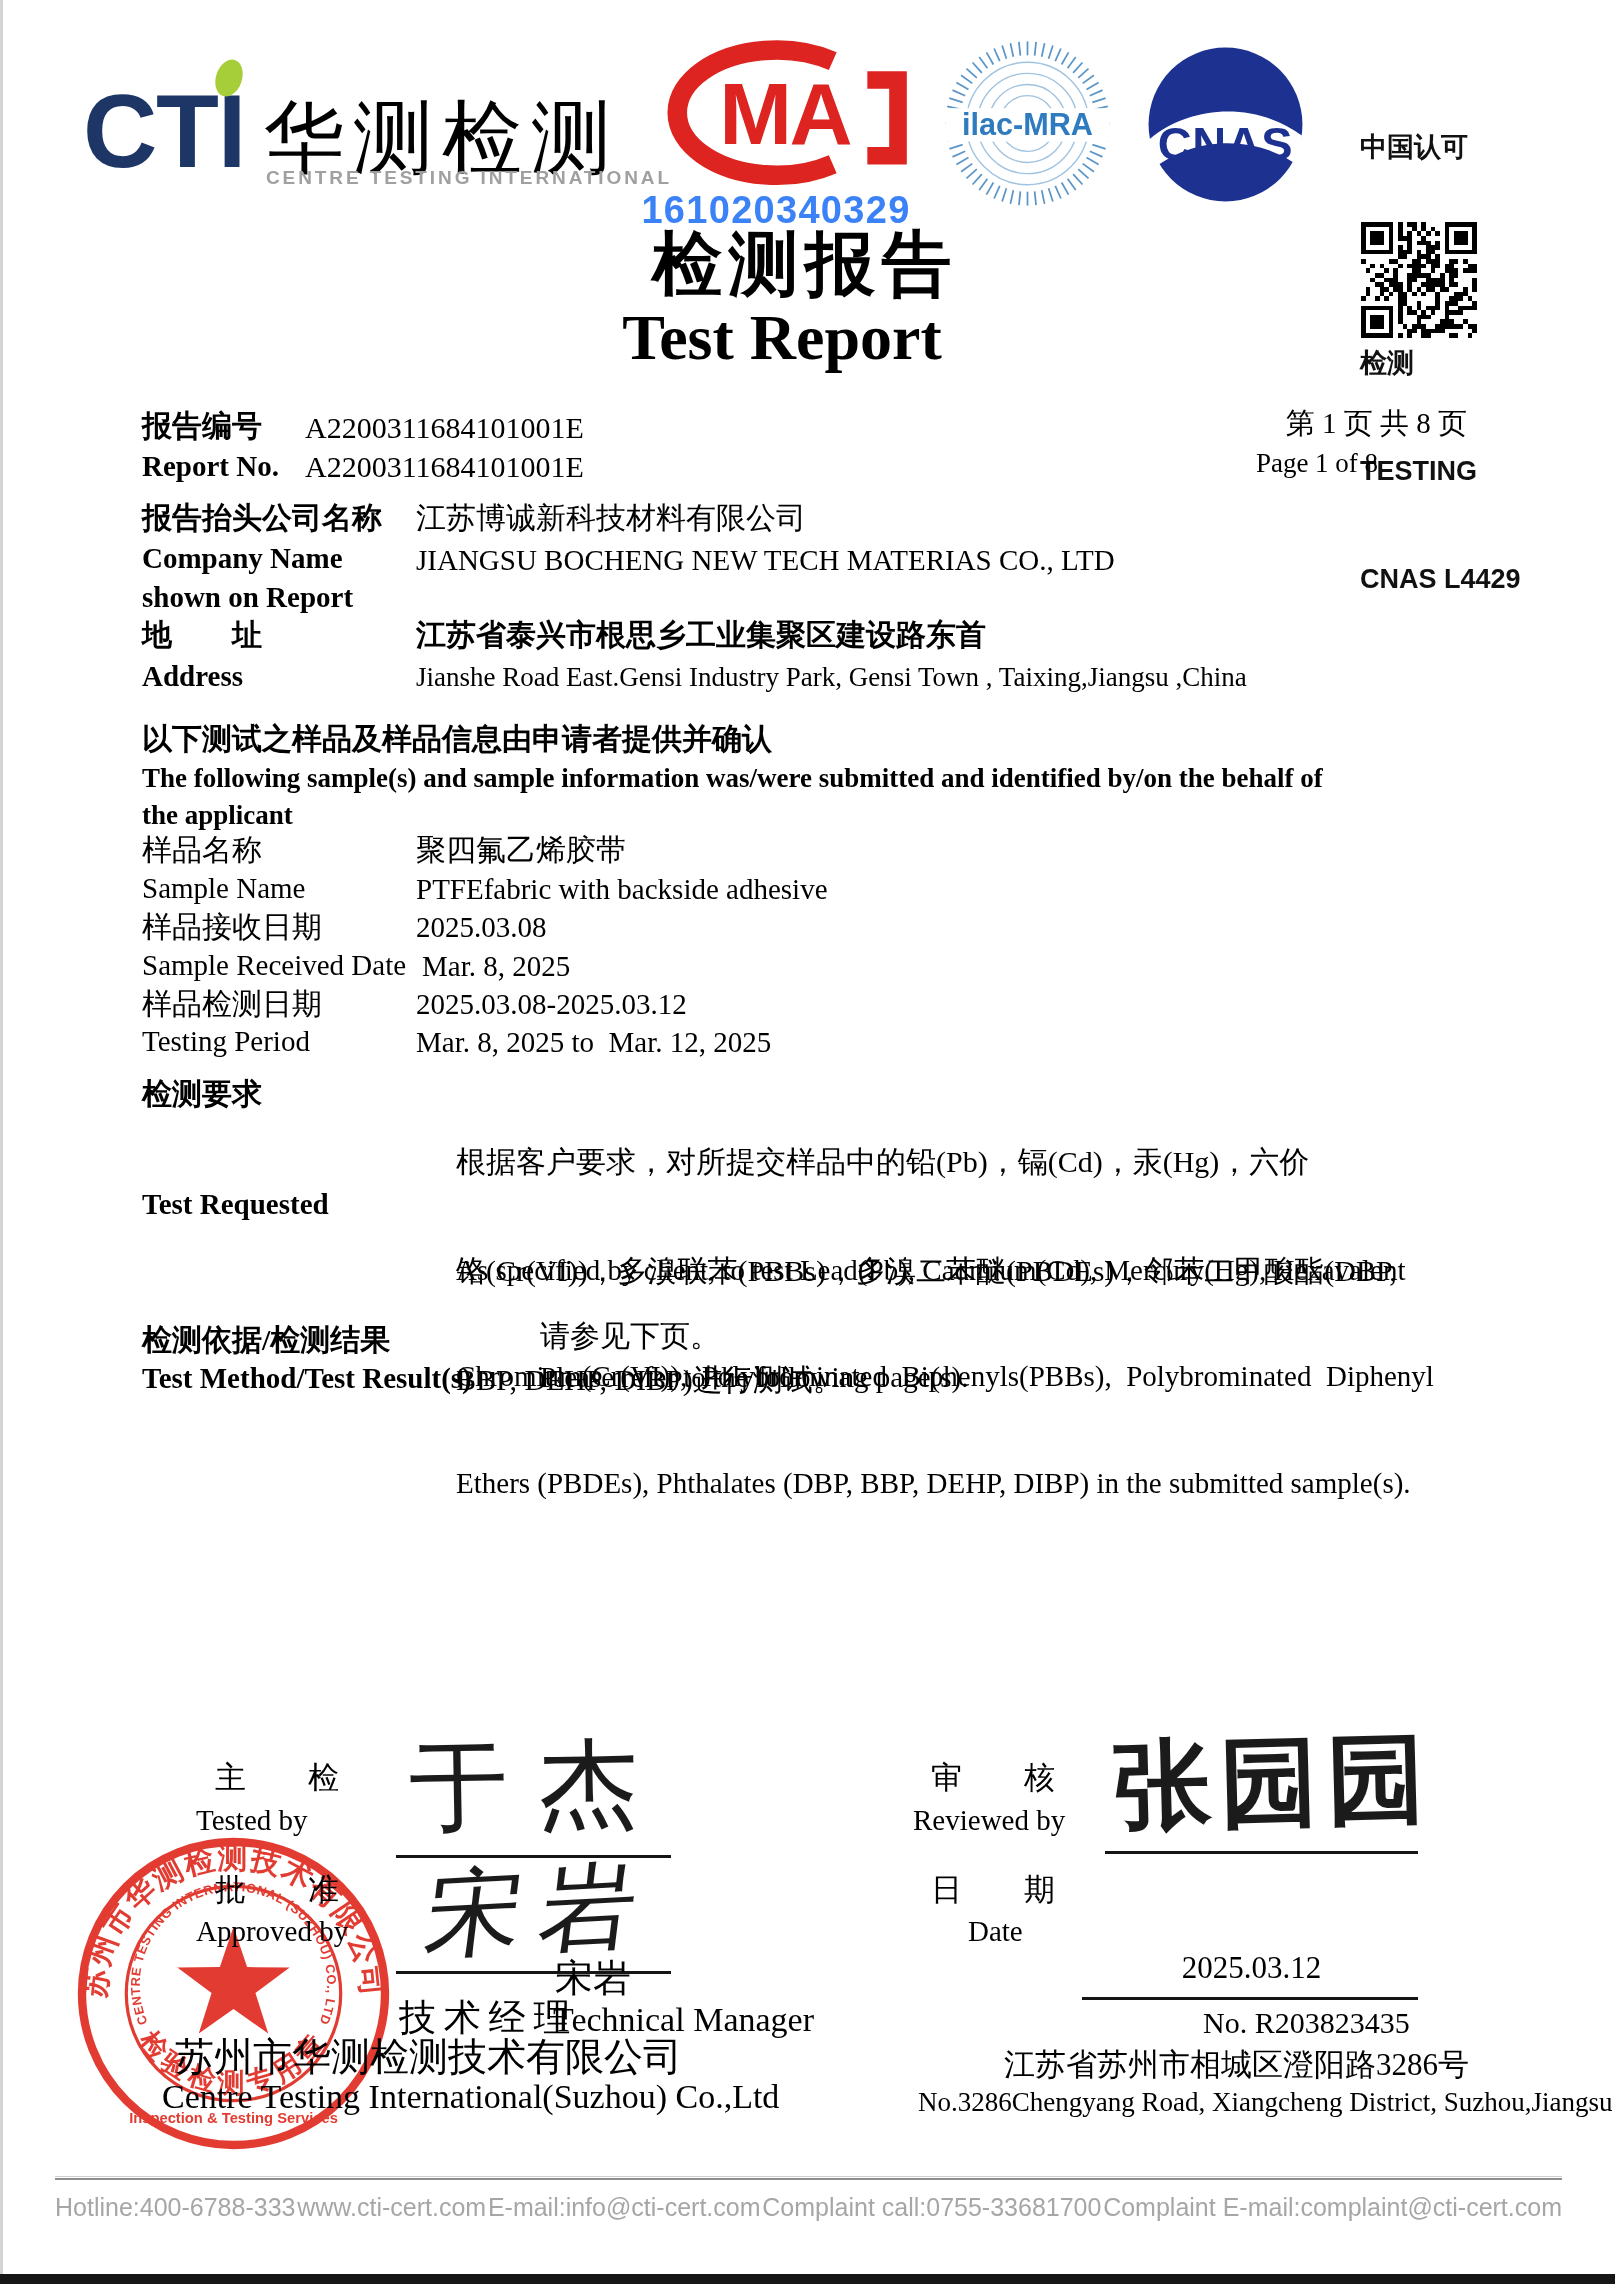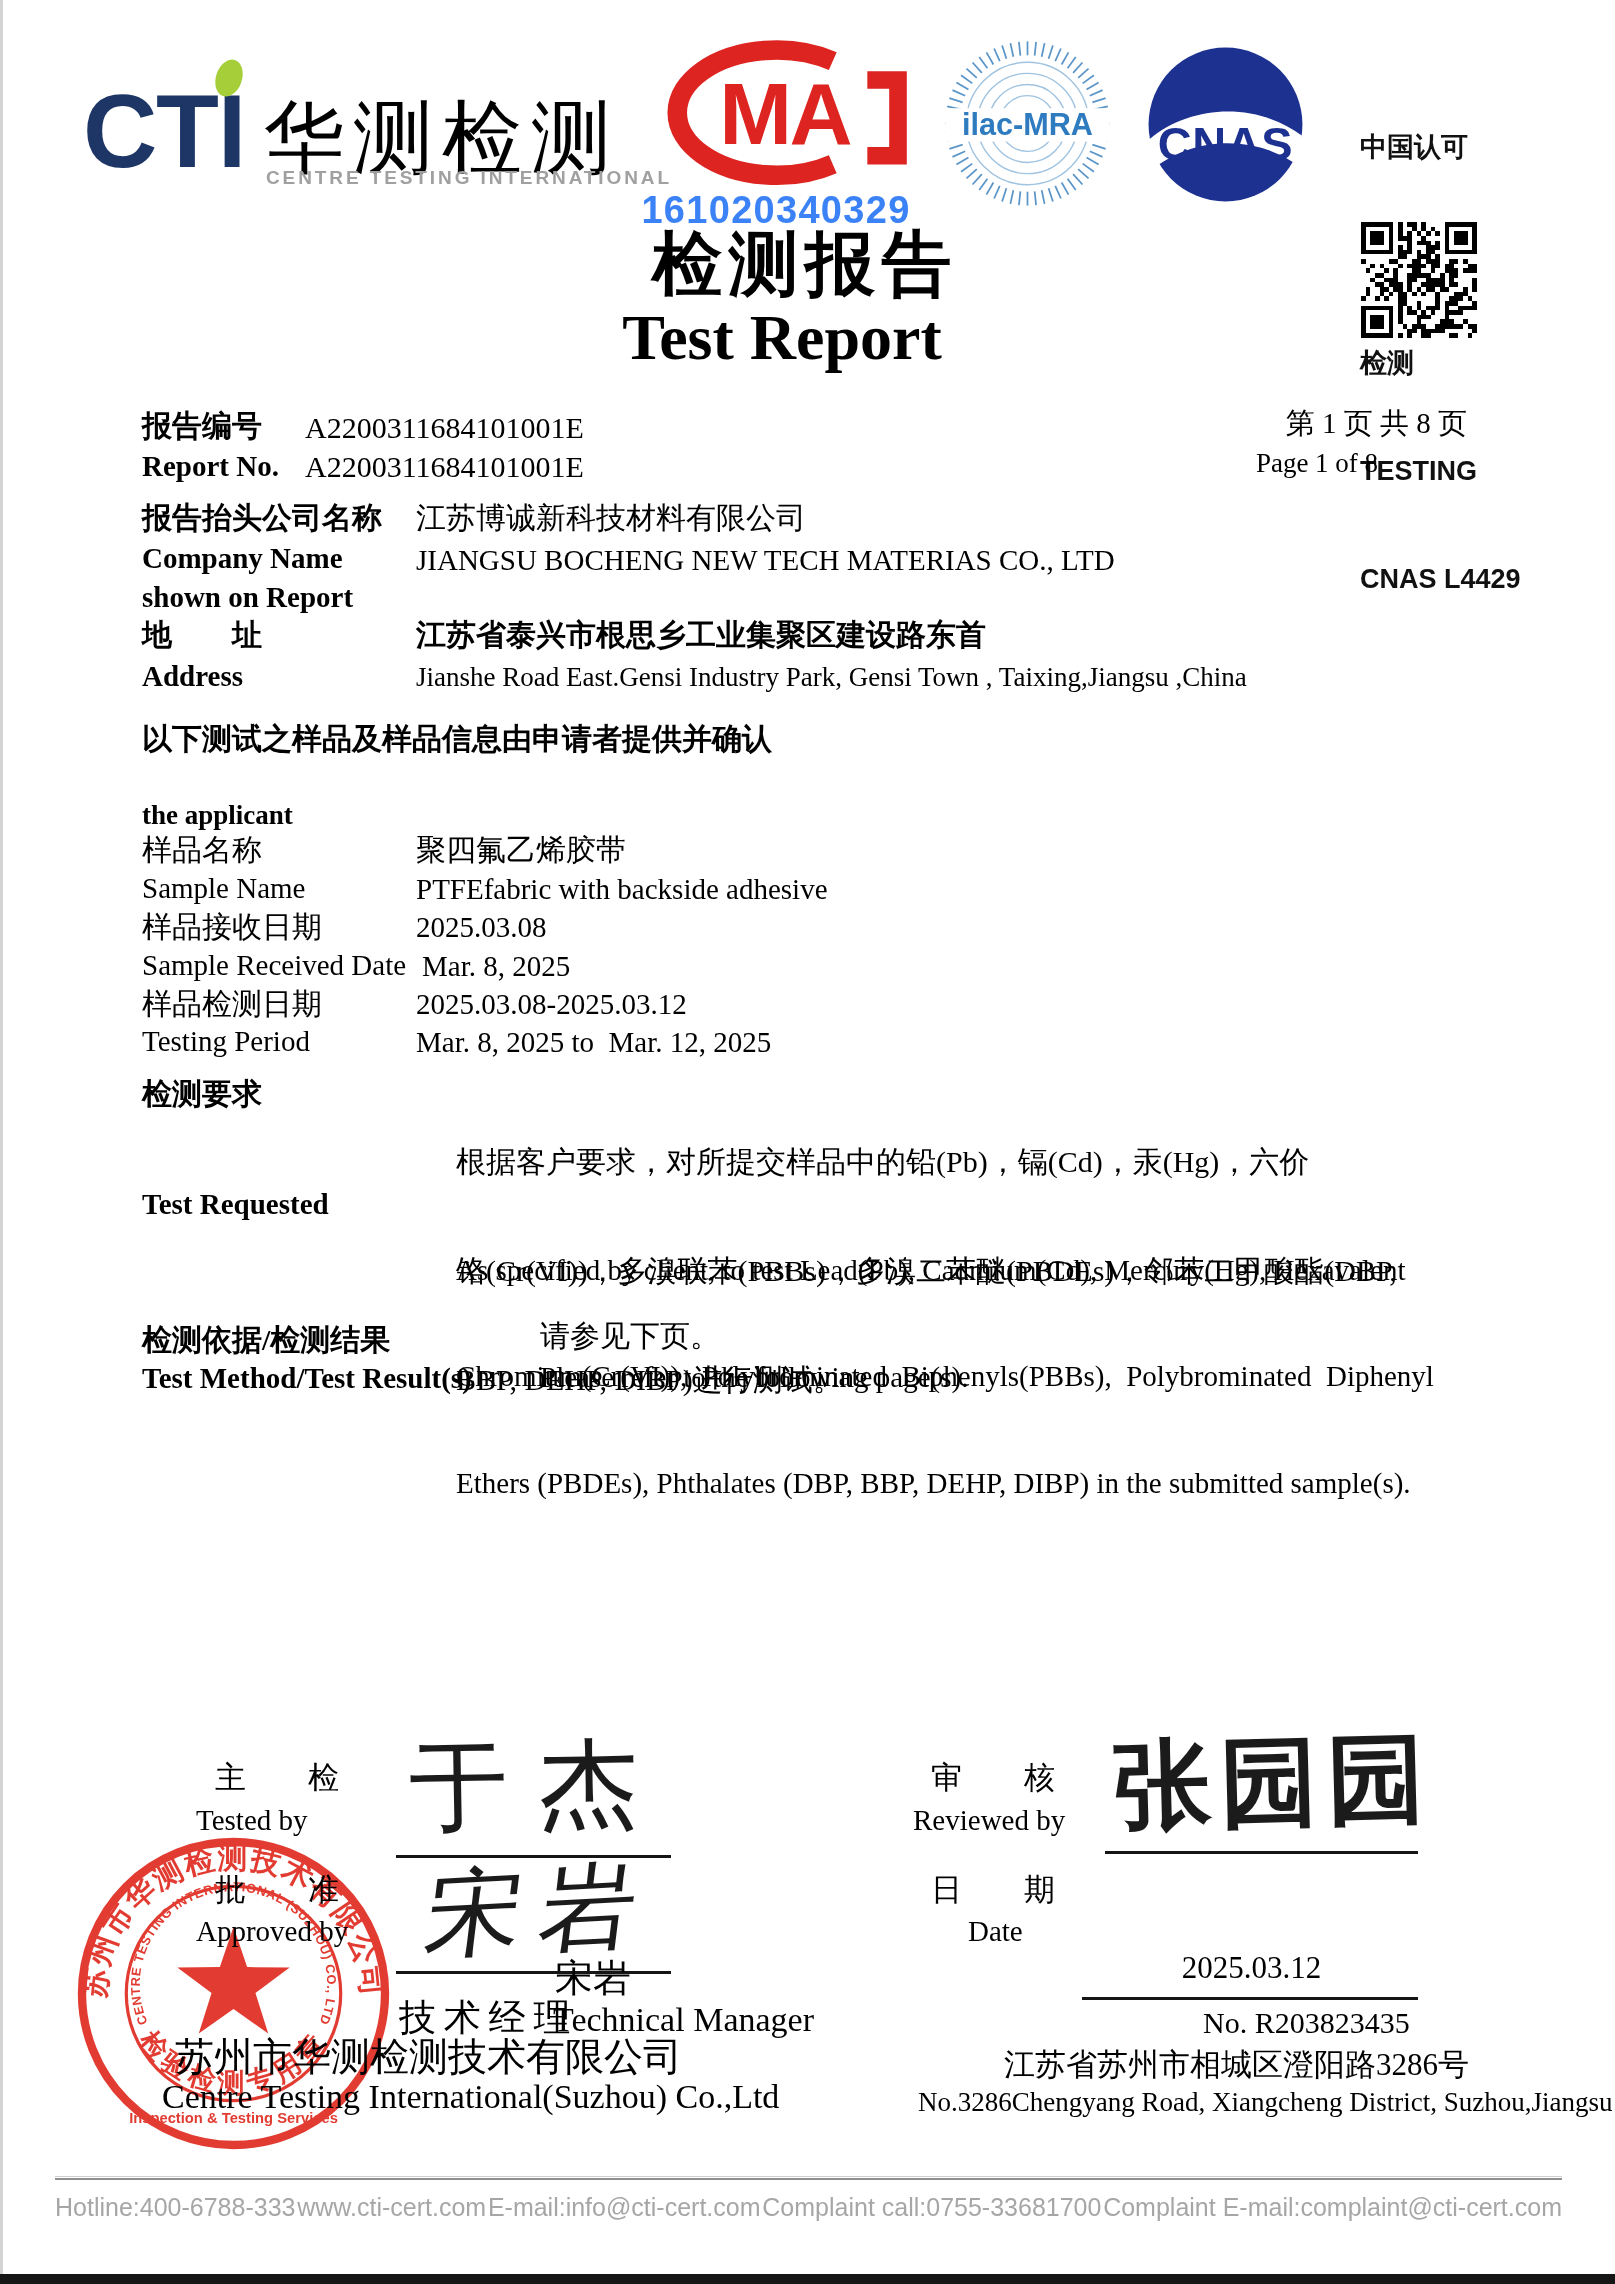--- a/index.html
+++ b/index.html
@@ -364,20 +364,21 @@
   <div class="t serifb s44" style="left:142px;top:542px;">Company Name</div>
   <div class="t serif s44" style="left:416px;top:544px;">JIANGSU BOCHENG NEW TECH MATERIAS CO., LTD</div>
   <div class="t serifb s44" style="left:142px;top:581px;">shown on Report</div>
 
   <div class="t serifb s46" style="left:142px;top:618px;">地　　址</div>
   <div class="t serifb s46" style="left:416px;top:618px;">江苏省泰兴市根思乡工业集聚区建设路东首</div>
   <div class="t serifb s44" style="left:142px;top:660px;">Address</div>
   <div class="t serif s42" style="left:416px;top:662px;">Jianshe Road East.Gensi Industry Park, Gensi Town , Taixing,Jiangsu ,China</div>
 
   <div class="t serifb s46" style="left:142px;top:722px;">以下测试之样品及样品信息由申请者提供并确认</div>
+  <div class="t serifb s42" style="left:142px;top:763px;">The following sample(s) and sample information was/were submitted and identified by/on the behalf of</div>
   <div class="t serifb s42" style="left:142px;top:800px;">the applicant</div>
 
   <div class="t serif s46" style="left:142px;top:833px;">样品名称</div>
   <div class="t serif s46" style="left:416px;top:833px;">聚四氟乙烯胶带</div>
   <div class="t serif s44" style="left:142px;top:872px;">Sample Name</div>
   <div class="t serif s44" style="left:416px;top:873px;">PTFEfabric with backside adhesive</div>
   <div class="t serif s46" style="left:142px;top:910px;">样品接收日期</div>
   <div class="t serif s44" style="left:416px;top:911px;">2025.03.08</div>
   <div class="t serif s44" style="left:142px;top:949px;">Sample Received Date</div>
   <div class="t serif s44" style="left:422px;top:950px;">Mar. 8, 2025</div>

